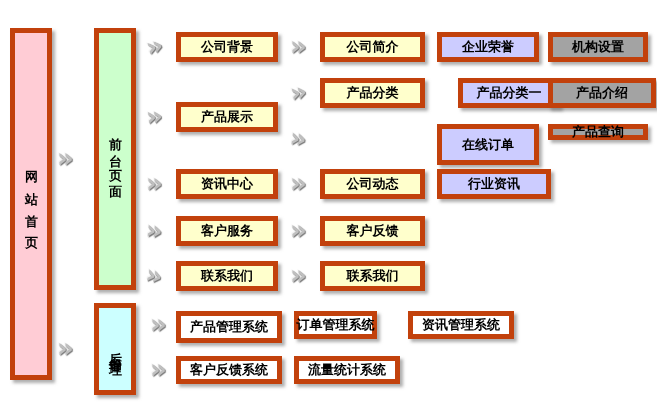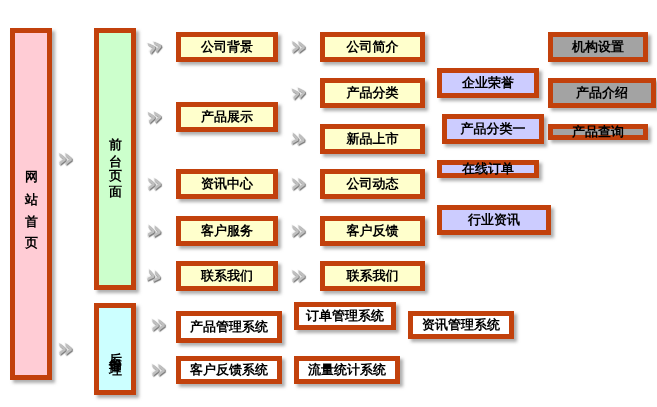--- a/index.html
+++ b/index.html
@@ -19,21 +19,21 @@
     writing-mode:vertical-rl; text-orientation:upright;
   }
   .ls-root   { letter-spacing:22px; }
   .ls-front  { letter-spacing:16px; }
   .ls-back   { letter-spacing:4px; }
   .c-root  { background:#ffccd5; }
   .c-front { background:#ccffcc; }
   .c-back  { background:#ccffff; }
   .c-l1    { background:#ffffcc; }
   .c-l2    { background:#ffffcc; }
-  .c-l3    { background:#ccccff;margin-top:36px; }
+  .c-l3    { background:#ccccff; }
   .c-l4    { background:#a3a3a3; }
   .c-sys   { background:#ffffff; }
   .arrow {
     position:absolute; font-size:26px; line-height:26px; font-weight:bold;
     color:#bfbfbf; text-shadow:1px 1px 1px #777, -1px -1px 1px #f2f2f2;
     user-select:none;
   }
 </style>
 </head>
 <body>
@@ -62,37 +62,36 @@
 
   <span class="arrow" style="left:290px;top:33px">»</span>
   <span class="arrow" style="left:290px;top:79px;transform:rotate(-10deg)">»</span>
   <span class="arrow" style="left:290px;top:125px;transform:rotate(8deg)">»</span>
   <span class="arrow" style="left:290px;top:170px">»</span>
   <span class="arrow" style="left:290px;top:217px">»</span>
   <span class="arrow" style="left:290px;top:262px">»</span>
 
   <div class="box c-l2" style="left:320px;top:32px;width:105px;height:30px">公司简介</div>
   <div class="box c-l2" style="left:320px;top:78px;width:105px;height:30px">产品分类</div>
-  <div class="box c-l2" style="left:320px;top:124px;width:105px;height:30px">新品上市</div>
   <div class="box c-l2" style="left:320px;top:169px;width:105px;height:30px">公司动态</div>
   <div class="box c-l2" style="left:320px;top:216px;width:105px;height:30px">客户反馈</div>
   <div class="box c-l2" style="left:320px;top:261px;width:105px;height:30px">联系我们</div>
 
   <div class="box c-l3" style="left:437px;top:32px;width:102px;height:30px">企业荣誉</div>
-  <div class="box c-l3" style="left:442px;top:78px;width:102px;height:30px">产品分类一</div>
-  <div class="box c-l3" style="left:437px;top:124px;width:102px;height:18px">在线订单</div>
+  <div class="box c-l3" style="left:458px;top:78px;width:102px;height:30px">产品分类一</div>
+  <div class="box c-l3" style="left:437px;top:124px;width:102px;height:41px">在线订单</div>
   <div class="box c-l3" style="left:437px;top:169px;width:114px;height:30px">行业资讯</div>
 
   <div class="box c-l4" style="left:548px;top:32px;width:100px;height:30px">机构设置</div>
   <div class="box c-l4" style="left:548px;top:78px;width:108px;height:30px">产品介绍</div>
   <div class="box c-l4" style="left:548px;top:124px;width:100px;height:16px">产品查询</div>
 
   <span class="arrow" style="left:150px;top:311px">»</span>
   <span class="arrow" style="left:150px;top:356px">»</span>
 
   <div class="box c-sys" style="left:176px;top:311px;width:106px;height:32px">产品管理系统</div>
-  <div class="box c-sys" style="left:294px;top:302px;width:102px;height:28px">订单管理系统</div>
+  <div class="box c-sys" style="left:294px;top:311px;width:83px;height:28px">订单管理系统</div>
   <div class="box c-sys" style="left:408px;top:311px;width:106px;height:28px">资讯管理系统</div>
 
   <div class="box c-sys" style="left:176px;top:356px;width:106px;height:28px">客户反馈系统</div>
   <div class="box c-sys" style="left:294px;top:356px;width:106px;height:28px">流量统计系统</div>
 
 </div>
 
 </body></html>

